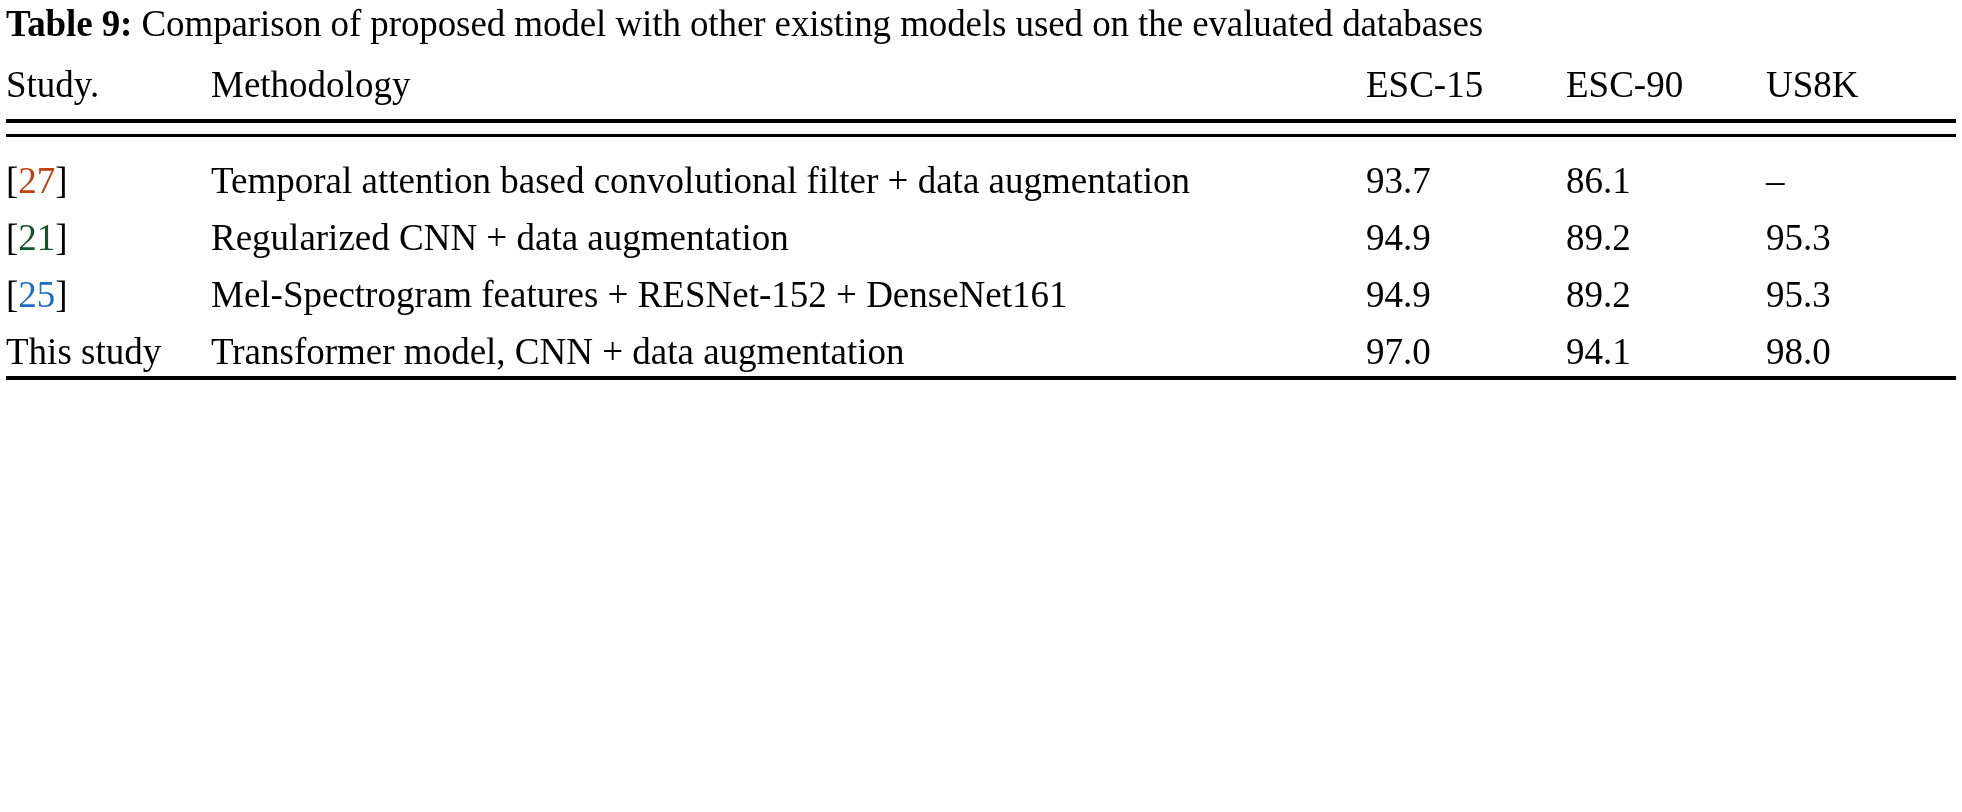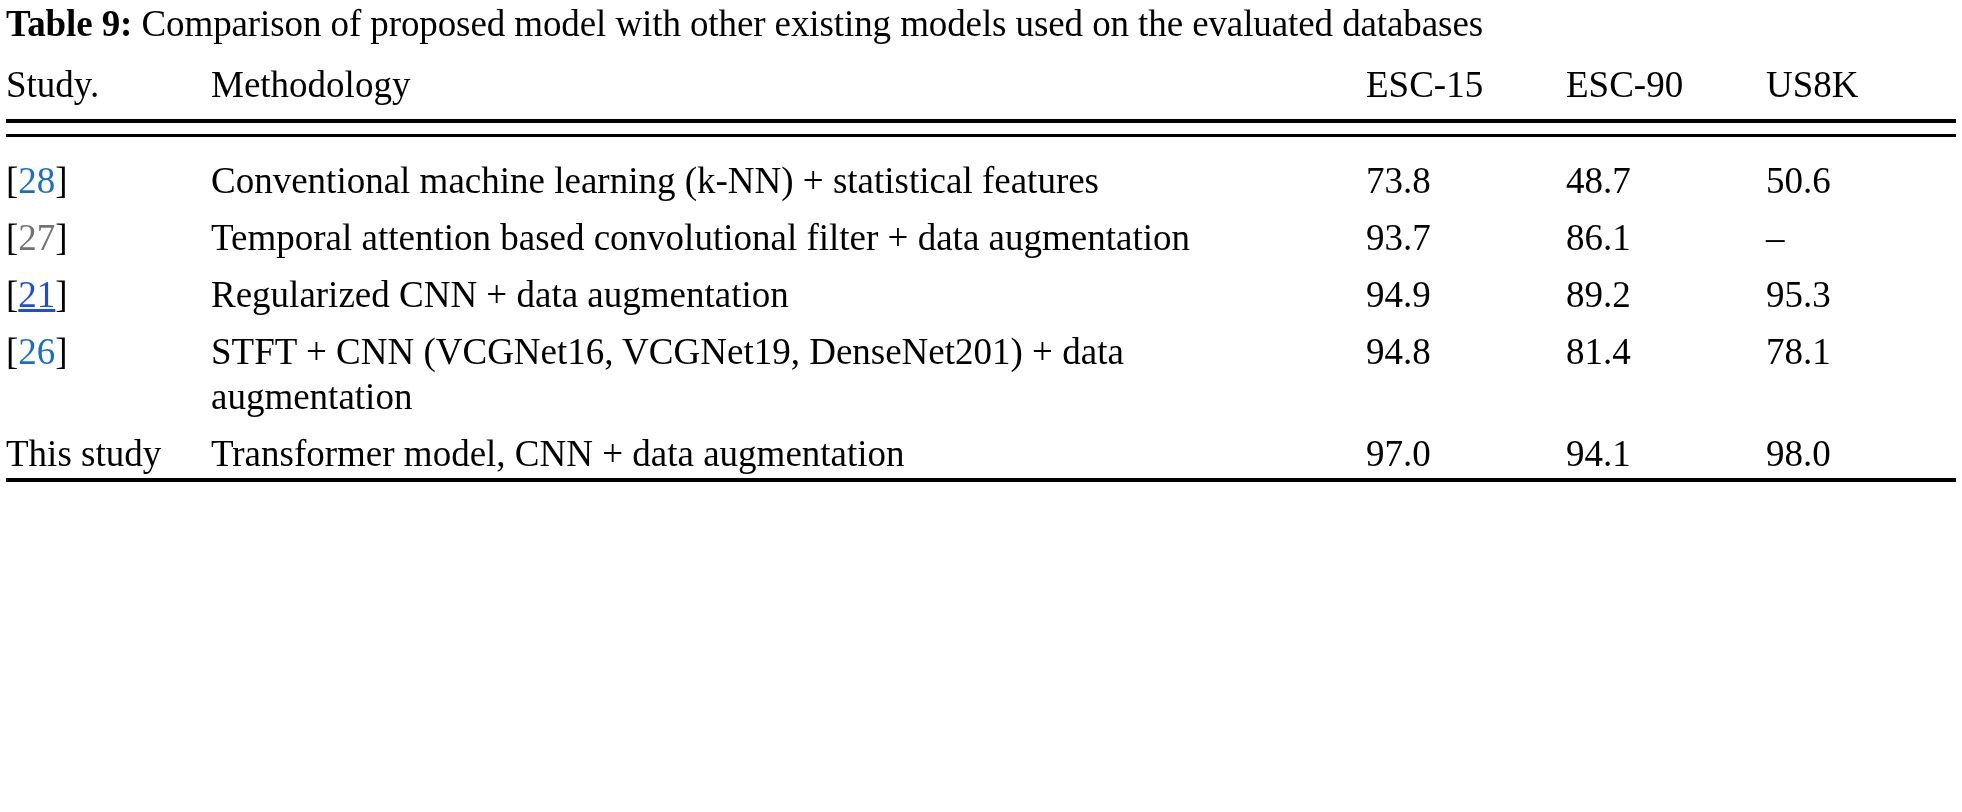--- a/index.html
+++ b/index.html
@@ -140,54 +140,45 @@
     </thead>
 
     <tbody>
       <tr class="rule-mid">
         <td colspan="5"></td>
       </tr>
     </tbody>
 
     <tbody id="tbody-rows">
         <tr class="datarow">
-          <td><span class="cite"><span>[</span><span class="num" style="color: rgb(26, 111, 192);">28</span><span>]</span></span></td>
-          <td>
-            <span class="method-text">Conventional machine learning (k-NN) + statistical features</span>
-          </td>
-          <td class="num-cell">73.8</td>
-          <td class="num-cell">48.7</td>
-          <td class="num-cell">50.6</td>
-        </tr>
-        <tr class="datarow">
-          <td><span class="cite"><span>[</span><span class="num" style="color: #737373;">27</span><span>]</span></span></td>
+          <td><span class="cite"><span>[</span><span class="num" style="color: #c2410c;">27</span><span>]</span></span></td>
           <td>
             <span class="method-text">Temporal attention based convolutional filter + data augmentation</span>
           </td>
           <td class="num-cell">93.7</td>
           <td class="num-cell">86.1</td>
           <td class="num-cell">–</td>
         </tr>
         <tr class="datarow">
-          <td><span class="cite"><span>[</span><span class="num" style="color: #1d4ed8; text-decoration: underline;">21</span><span>]</span></span></td>
+          <td><span class="cite"><span>[</span><span class="num" style="color: #14532d;">21</span><span>]</span></span></td>
           <td>
             <span class="method-text">Regularized CNN + data augmentation</span>
           </td>
           <td class="num-cell">94.9</td>
           <td class="num-cell">89.2</td>
           <td class="num-cell">95.3</td>
         </tr>
         <tr class="datarow">
-          <td><span class="cite"><span>[</span><span class="num" style="color: rgb(26, 111, 192);">26</span><span>]</span></span></td>
+          <td><span class="cite"><span>[</span><span class="num" style="color: rgb(26, 111, 192);">25</span><span>]</span></span></td>
           <td>
-            <span class="method-text">STFT + CNN (VCGNet16, VCGNet19, DenseNet201) + data augmentation</span>
+            <span class="method-text">Mel-Spectrogram features + RESNet-152 + DenseNet161</span>
           </td>
-          <td class="num-cell">94.8</td>
-          <td class="num-cell">81.4</td>
-          <td class="num-cell">78.1</td>
+          <td class="num-cell">94.9</td>
+          <td class="num-cell">89.2</td>
+          <td class="num-cell">95.3</td>
         </tr>
         <tr class="datarow bold-row">
           <td><span class="cite"><span></span><span class="num" style="color: #000000;">This study</span><span></span></span></td>
           <td>
             <span class="method-text">Transformer model, CNN + data augmentation</span>
           </td>
           <td class="num-cell">97.0</td>
           <td class="num-cell">94.1</td>
           <td class="num-cell">98.0</td>
         </tr>

